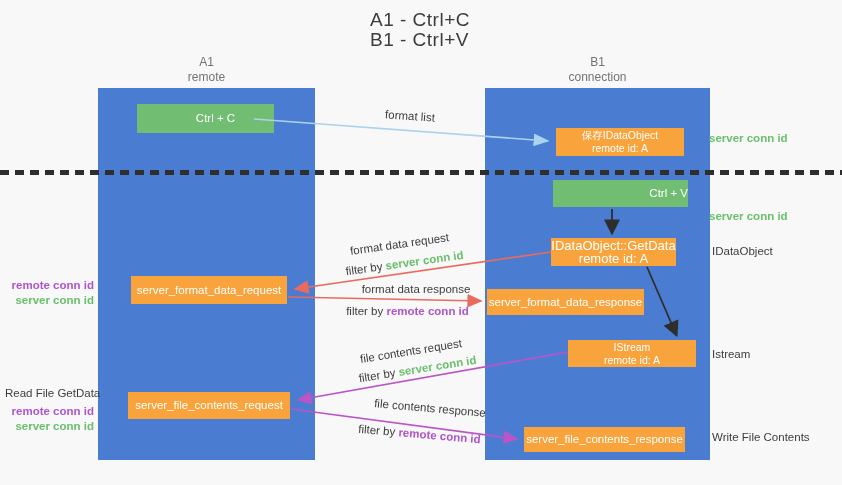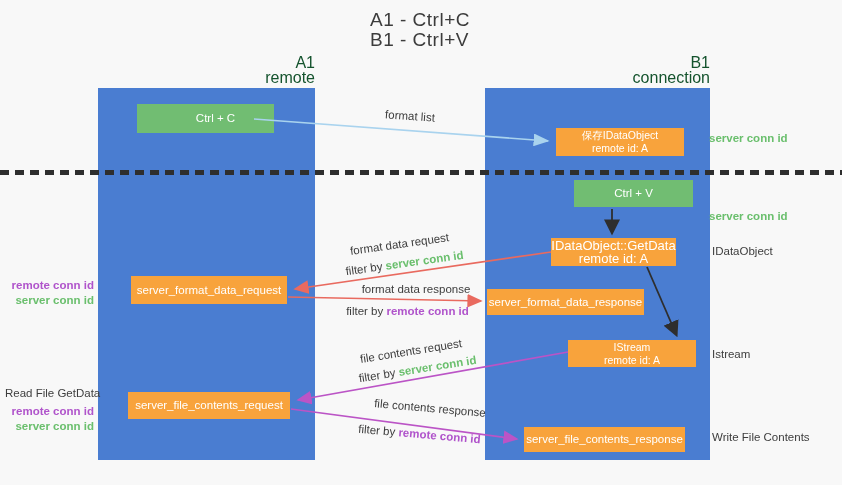--- a/index.html
+++ b/index.html
@@ -1,19 +1,19 @@
 <!DOCTYPE html>
 <html><head>
 <meta charset="utf-8">
 <style>
   html,body{margin:0;padding:0;background:#f8f8f8;font-family:"Liberation Sans","DejaVu Sans",sans-serif;}
   .stage{position:relative;width:842px;height:485px;background:#f8f8f8;overflow:hidden;}
   .abs{position:absolute;}
   .title{font-size:19px;color:#3c3c3c;line-height:20px;letter-spacing:.5px;}
-  .colhead{font-size:16px;color:#14532d;text-align:right;line-height:15px;}
+  .colhead{font-size:12px;color:#737373;text-align:center;line-height:15px;}
   .col{background:#4a7dd1;z-index:1;}
   .node{z-index:4;color:#ffffff;text-align:center;display:flex;flex-direction:column;justify-content:center;font-size:11.5px;line-height:13px;}
   .green{background:#71bd72;}
   .orange{background:#f8a33c;}
   .ann{font-size:11.5px;color:#3d3d3d;text-align:center;z-index:6;white-space:nowrap;}
   .sidelabel{font-size:11.5px;color:#3d3d3d;white-space:nowrap;z-index:6;}
   .greentxt{color:#6abf6d;font-weight:bold;}
   .purpletxt{color:#b054cb;font-weight:bold;}
   .rightblock{text-align:right;line-height:15px;}
   .dashline{height:5px;background:repeating-linear-gradient(90deg,#2e2e2e 0 9px,transparent 9px 15px);z-index:2;}
@@ -45,21 +45,21 @@
 
   <div class="abs node green" style="left:137px;top:104px;width:117px;height:29px;padding-left:20px;">
     <span>Ctrl + C</span>
   </div>
 
   <div class="abs node orange" style="left:556px;top:128px;width:128px;height:28px;font-size:10.5px;">
     <span>保存IDataObject</span>
     <span>remote id: A</span>
   </div>
 
-  <div class="abs node green" style="left:574px;top:180px;width:119px;height:27px;">
+  <div class="abs node green" style="left:553px;top:180px;width:135px;height:27px;text-align:right;">
     <span>Ctrl + V</span>
   </div>
 
   <div class="abs node orange" style="left:551px;top:238px;width:125px;height:28px;font-size:13px;">
     <span>IDataObject::GetData</span>
     <span>remote id: A</span>
   </div>
 
   <div class="abs node orange" style="left:131px;top:276px;width:156px;height:28px;">
     <span>server_format_data_request</span>

